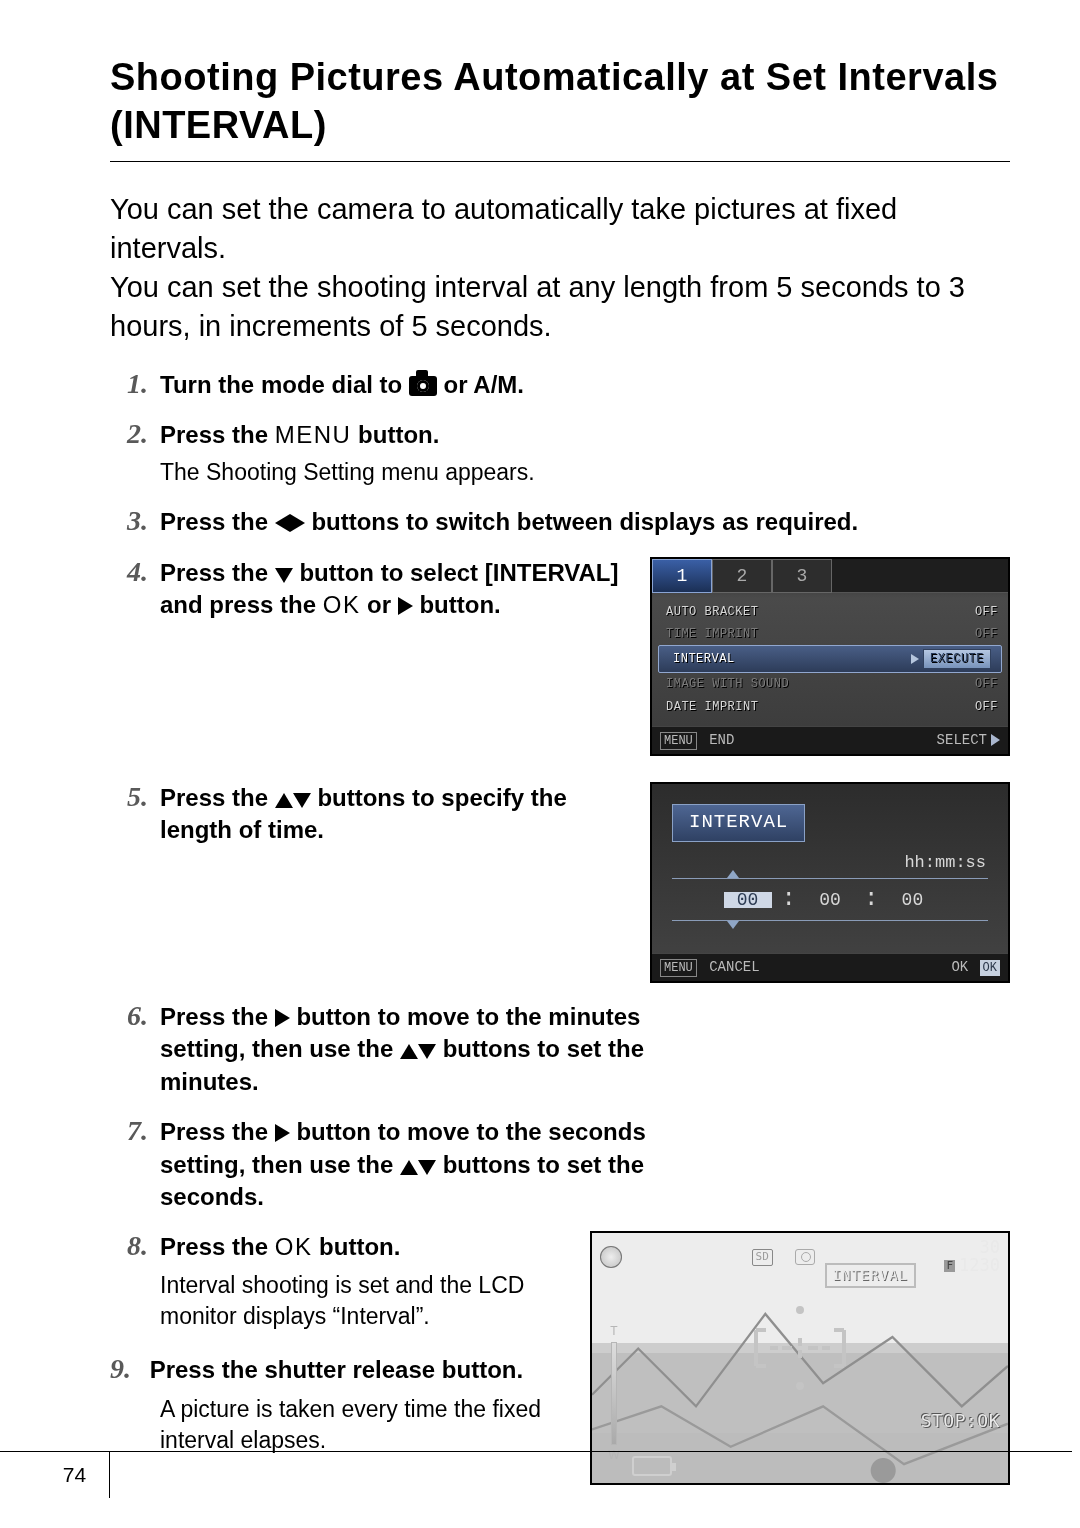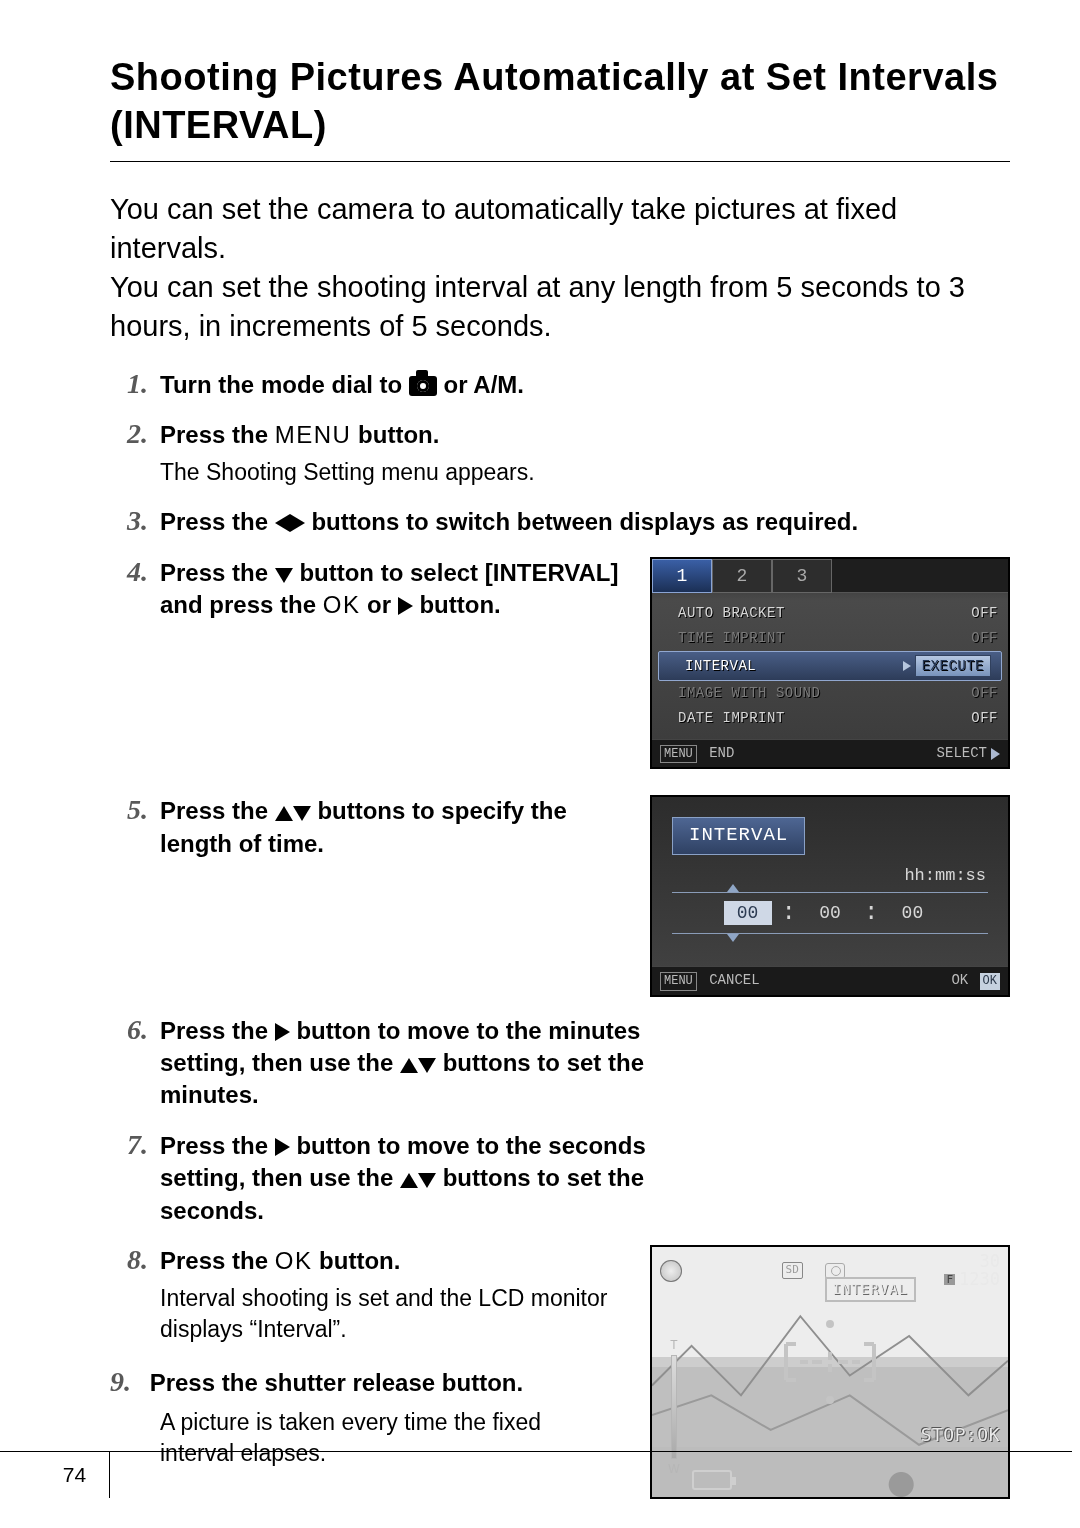--- a/index.html
+++ b/index.html
@@ -113,22 +113,22 @@
   }
   .lcd1 .tab.on {
     background: linear-gradient(#3a5fa6,#1b2f55);
     color: #fff;
     border-color: #8aa4d4;
   }
   .lcd1 .tabs .fill { flex: 1; background: #1e1e1e; border-bottom: 1px solid #555; }
   .lcd1 .rows { padding: 8px 0; }
   .lcd1 .row {
     display: flex; align-items: center;
-    padding: 3px 10px 3px 26px;
-    font-size: 14px; letter-spacing: 0.5px;
+    padding: 3px 10px 3px 14px;
+    font-size: 12px; letter-spacing: 0.5px;
     text-shadow: 1px 1px 0 #000;
   }
   .lcd1 .row.dim { color: #7a7a7a; }
   .lcd1 .row .label { flex: 1; }
   .lcd1 .row.sel {
     background: linear-gradient(#495e86,#2d3c59);
     border: 1px solid #91a7cf;
     margin: 0 6px;
     border-radius: 2px;
     color: #fff;
@@ -176,21 +176,21 @@
   .lcd2 .hint { text-align: right; padding-right: 22px; font-size: 17px; margin-bottom: 4px; }
   .lcd2 .timebar {
     margin: 0 20px 32px;
     border-top: 1px solid #8a9cb8;
     border-bottom: 1px solid #8a9cb8;
     padding: 4px 0;
     display: flex; gap: 10px; align-items: center; justify-content: center;
     position: relative;
   }
   .lcd2 .timebar .seg {
-    width: 48px; height: 24px;
+    width: 48px; height: 16px;
     display: flex; align-items: center; justify-content: center;
     font-size: 18px;
   }
   .lcd2 .timebar .seg.active {
     background: #cfd8e6; color: #2d3c53;
   }
   .lcd2 .timebar .ua, .lcd2 .timebar .da {
     position: absolute; left: 55px;
     width:0;height:0;border-left:6px solid transparent;border-right:6px solid transparent;
   }
@@ -206,21 +206,21 @@
   .lcd2 .bottom .menu-badge {
     display: inline-block; border: 1px solid #888; padding: 0 3px; font-size: 12px; margin-right: 4px;
   }
   .lcd2 .bottom .okb {
     display: inline-block; background: #c6d1df; color: #2b384a;
     font-size: 12px; padding: 0 3px; margin-left: 3px;
   }
 
   
   .lcd3 {
-    width: 360px; height: 254px;
+    width: 420px; height: 254px;
     border: 2px solid #000;
     position: relative;
     overflow: hidden;
     background:
       radial-gradient(circle at 70% 95%, #9a9a9a 0 12px, transparent 13px),
       linear-gradient(180deg,#ededed 0 44%, #cdcdcd 44% 48%, #bfbfbf 48% 80%, #bcbcbc 80%);
   }
   .lcd3 .mtn {
     position: absolute; inset: 0;
   }

